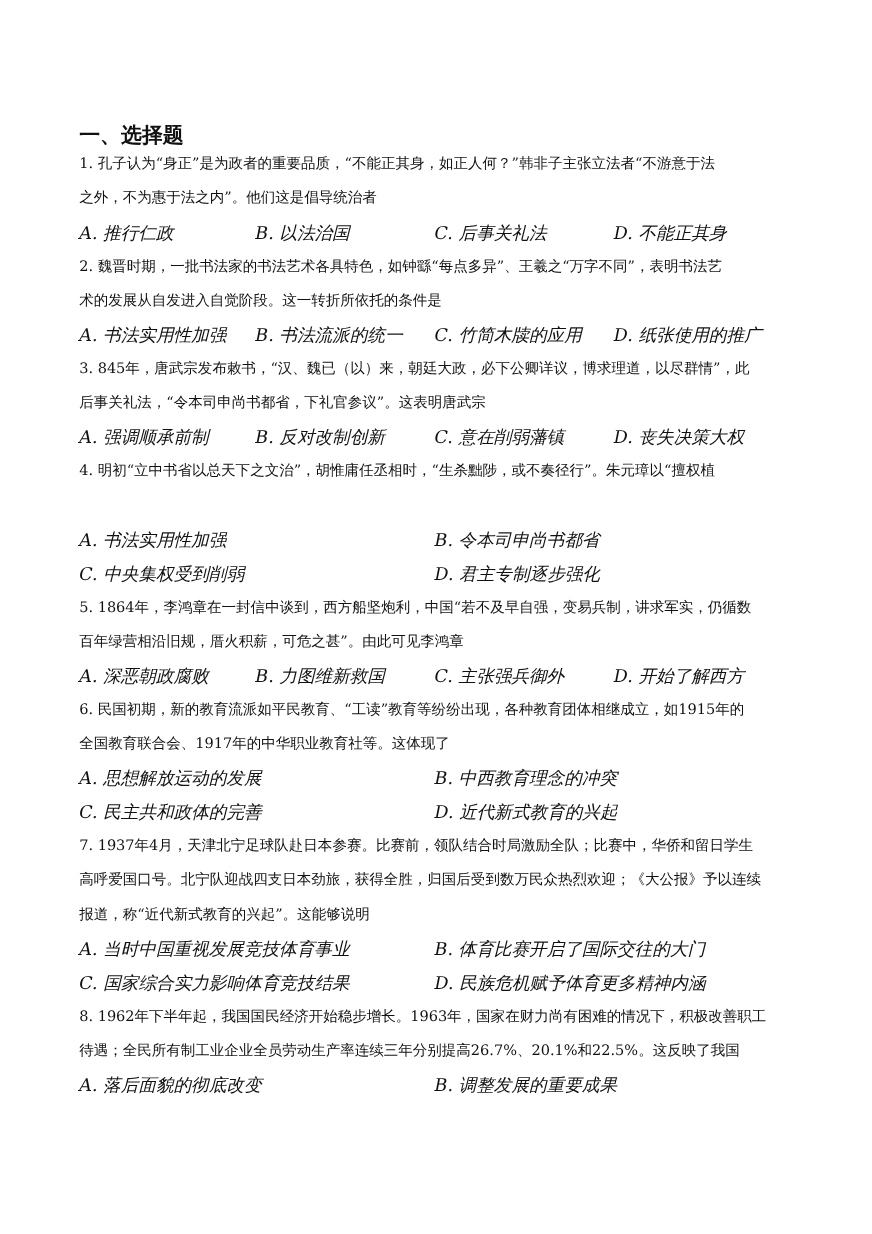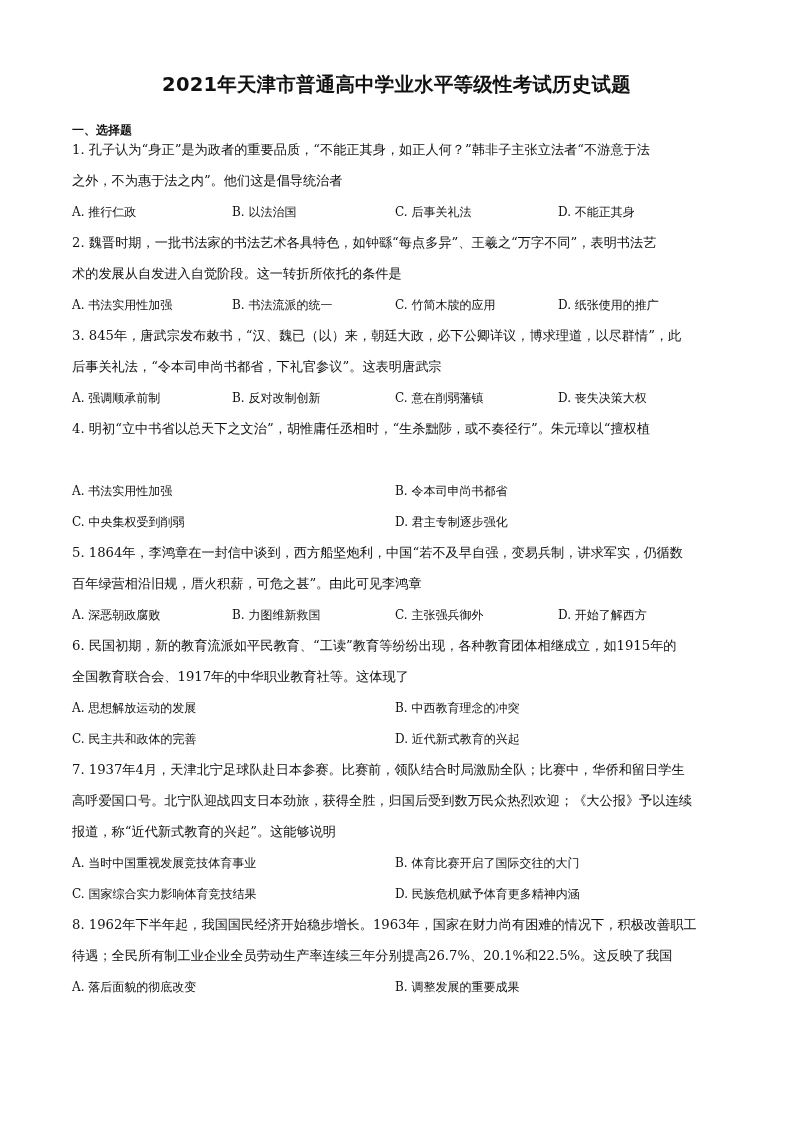--- a/index.html
+++ b/index.html
@@ -8,35 +8,34 @@
     font-family: "DejaVu Serif", "Liberation Serif", serif;
     color: #111111;
   }
   .page { position: absolute; left: 0; top: 0; width: 793px; height: 1122px; }
   .title {
     position: absolute; left: 0; width: 793px; top: 71px;
     text-align: center; font-size: 19.5px; font-weight: bold; letter-spacing: 0.2px;
     font-family: "DejaVu Sans", "Liberation Sans", sans-serif;
   }
   .section {
-    position: absolute; left: 72px; top: 122px;
-    font-size: 12px; font-weight: bold;
+    position: absolute; left: 72px; top: 110px;
+    font-size: 19px; font-weight: bold;
     font-family: "DejaVu Sans", "Liberation Sans", sans-serif;
   }
   .line {
     position: absolute; left: 72px; width: 660px;
     font-size: 13.2px; white-space: nowrap; line-height: 18px;
   }
-  .opt { position: absolute; font-size: 12px; white-space: nowrap; line-height: 18px; }
+  .opt { position: absolute; font-size: 16px; white-space: nowrap; line-height: 18px; font-style: italic; }
 </style>
 </head>
 <body>
 
 <div class="page">
-  <div class="title">2021年天津市普通高中学业水平等级性考试历史试题</div>
   <div class="section">一、选择题</div>
 
   <div class="line" style="top:141px">1. 孔子认为“身正”是为政者的重要品质，“不能正其身，如正人何？”韩非子主张立法者“不游意于法</div>
   <div class="line" style="top:172px">之外，不为惠于法之内”。他们这是倡导统治者</div>
   <div class="opt" style="top:203px;left:72px">A. 推行仁政</div>
   <div class="opt" style="top:203px;left:232px">B. 以法治国</div>
   <div class="opt" style="top:203px;left:395px">C. 后事关礼法</div>
   <div class="opt" style="top:203px;left:558px">D. 不能正其身</div>
 
   <div class="line" style="top:234px">2. 魏晋时期，一批书法家的书法艺术各具特色，如钟繇“每点多异”、王羲之“万字不同”，表明书法艺</div>

